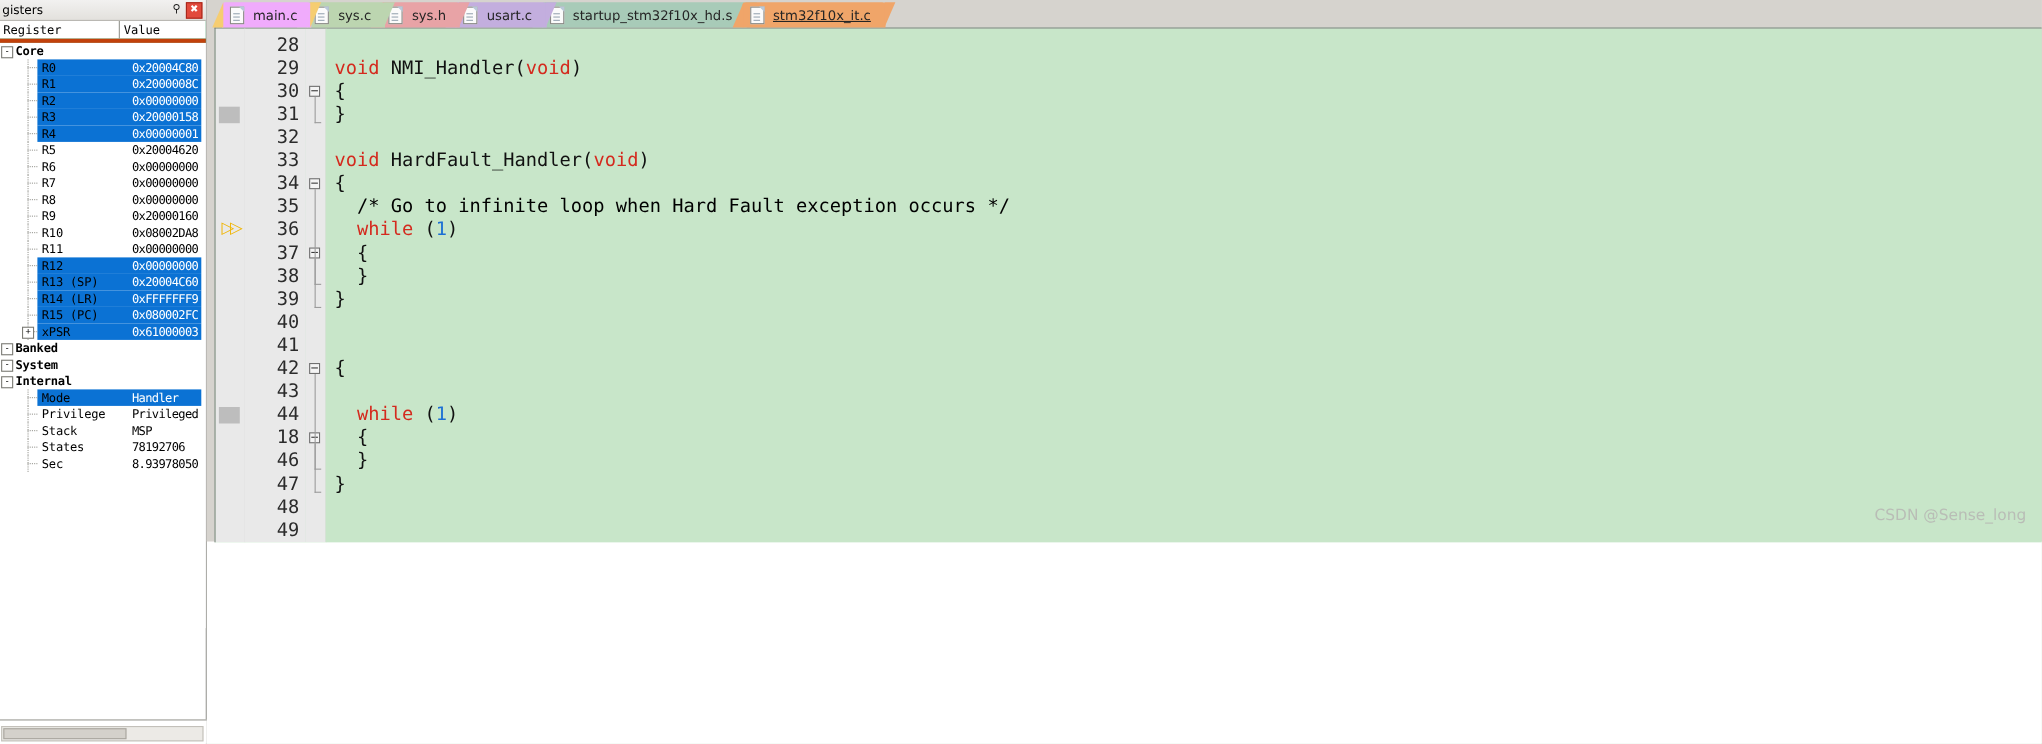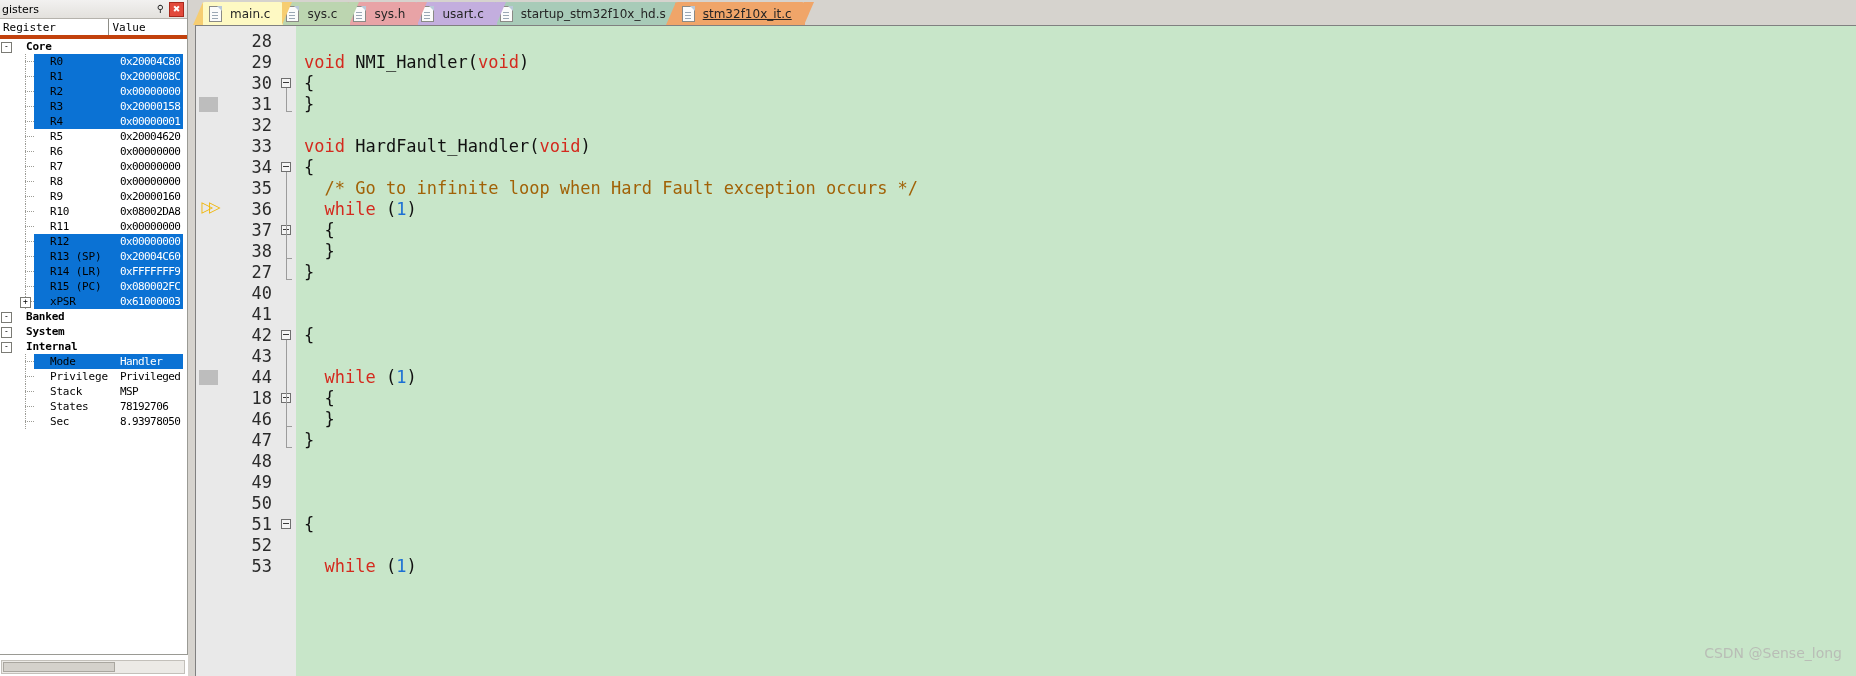--- a/index.html
+++ b/index.html
@@ -10,21 +10,21 @@
   body {
     width: 1856px;
     height: 676px;
     overflow: hidden;
     font-family: "DejaVu Sans", sans-serif;
     -webkit-font-smoothing: none;
   }
   #app {
     position: relative;
     width: 1856px;
-    height: 676px;
+    height: 492px;
     background: #d6d3ce;
   }
 
   
   #registers-panel {
     position: absolute;
     left: 0; top: 0;
     width: 188px;
     height: 676px;
     background: #ffffff;
@@ -106,21 +106,20 @@
     display: flex;
     align-items: center;
     height: 15px;
     white-space: nowrap;
   }
   .tree-row .rname {
     position: absolute;
     font-family: "DejaVu Sans Mono", monospace;
     font-size: 11px;
     letter-spacing: -0.2px;
-    margin-left: 12px;
   }
   .tree-row .rval {
     position: absolute;
     left: 120px;
     font-family: "DejaVu Sans Mono", monospace;
     font-size: 11px;
     letter-spacing: -0.6px;
   }
   .tree-row.grp > .rname {
     left: 14px;
@@ -373,21 +372,21 @@
     position: absolute;
     left: 8px;
     white-space: pre;
     font-family: "DejaVu Sans Mono", monospace;
     font-size: 17px;
     line-height: 21px;
     height: 21px;
     color: #111111;
   }
   .kw { color: #d42a1e; }
-  .cm { color: #a16207; }
+  .cm { color: #000000; }
   .num { color: #1b6fd4; }
   .pl { color: #111111; }
 
   .fold-box {
     position: absolute;
     left: 3px;
     width: 10px;
     height: 10px;
     border: 1px solid #6f6f6f;
     background: #f4f4f4;
@@ -608,21 +607,21 @@
     <div id="registers-footer">
       <div id="reg-hscroll">
         <div id="reg-hscroll-thumb"></div>
       </div>
     </div>
   </div>
 
   <div id="editor-area">
 
     <div id="tab-strip">
-        <div class="tab" style="--tabc: #f6cd71; background: #fef9c3; z-index: 10; justify-content: center;">
+        <div class="tab" style="--tabc: #f6cd71; background: #f0abfc; z-index: 10; justify-content: center;">
           <span class="doc-icon"></span>
           <span class="tab-label">main.c</span>
         </div>
         <div class="tab" style="--tabc: #bcd5b0; background: rgb(188, 213, 176); z-index: 9; margin-top: 40px;">
           <span class="doc-icon"></span>
           <span class="tab-label">sys.c</span>
         </div>
         <div class="tab" style="--tabc: #e8a3a6; background: rgb(232, 163, 166); z-index: 8;">
           <span class="doc-icon"></span>
           <span class="tab-label">sys.h</span>
@@ -653,21 +652,21 @@
             <div class="ln" style="top: 26px;">29</div>
             <div class="ln" style="top: 47px;">30</div>
             <div class="ln" style="top: 68px;">31</div>
             <div class="ln" style="top: 89px;">32</div>
             <div class="ln" style="top: 110px;">33</div>
             <div class="ln" style="top: 131px;">34</div>
             <div class="ln" style="top: 152px;">35</div>
             <div class="ln" style="top: 173px;">36</div>
             <div class="ln" style="top: 194px;">37</div>
             <div class="ln" style="top: 215px;">38</div>
-            <div class="ln" style="top: 236px;">27</div>
+            <div class="ln" style="top: 236px;">39</div>
             <div class="ln" style="top: 257px;">40</div>
             <div class="ln" style="top: 278px;">41</div>
             <div class="ln" style="top: 299px;">42</div>
             <div class="ln" style="top: 320px;">43</div>
             <div class="ln" style="top: 341px;">44</div>
             <div class="ln" style="top: 362px;">18</div>
             <div class="ln" style="top: 383px;">46</div>
             <div class="ln" style="top: 404px;">47</div>
             <div class="ln" style="top: 425px;">48</div>
             <div class="ln" style="top: 446px;">49</div>

